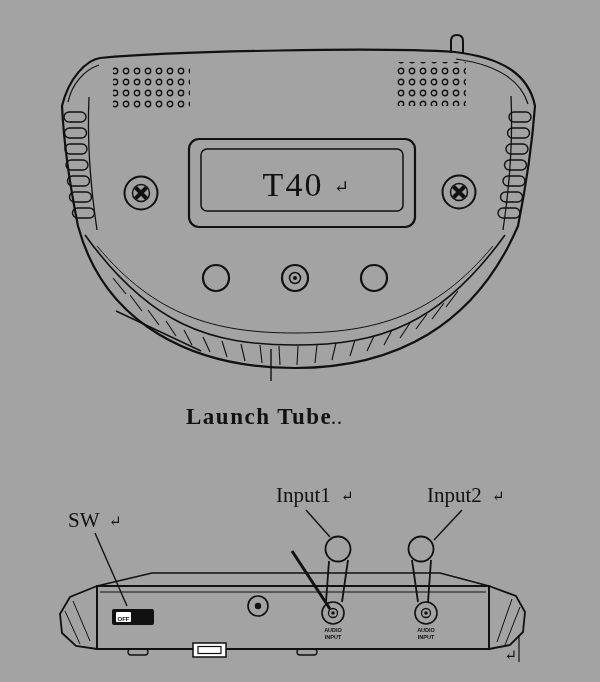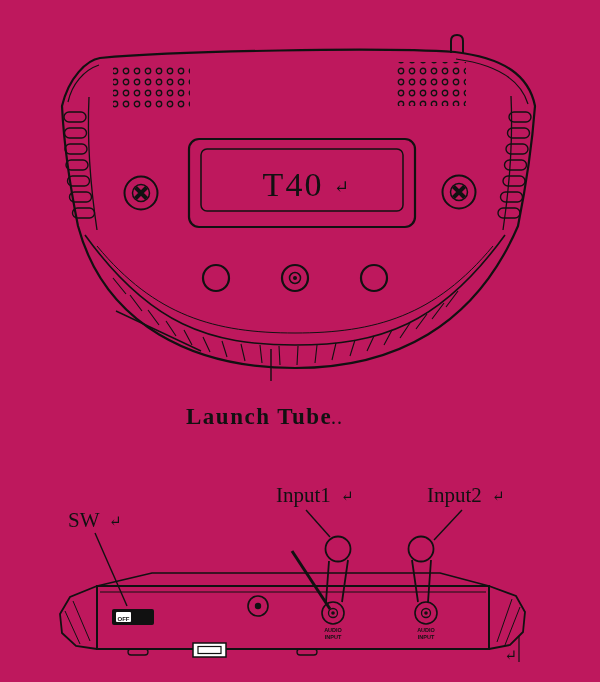--- a/index.html
+++ b/index.html
@@ -1,16 +1,16 @@
 <!DOCTYPE html>
 <html><head>
 <meta charset="utf-8">
 <style>
   html,body{margin:0;padding:0;background:#ffffff;}
-  .page{position:relative;width:600px;height:682px;background:#be185d;overflow:hidden;}
+  .page{position:relative;width:600px;height:682px;background:#a3a3a3;overflow:hidden;}
   svg{display:block;}
   .ln{stroke:#111;fill:none;}
   .t-serif{font-family:"Liberation Serif","DejaVu Serif",serif;fill:#111;}
   .t-sans{font-family:"Liberation Sans","DejaVu Sans",sans-serif;fill:#111;}
   .bold{font-weight:bold;}
 </style>
 </head>
 <body>
 
 <div class="page">

